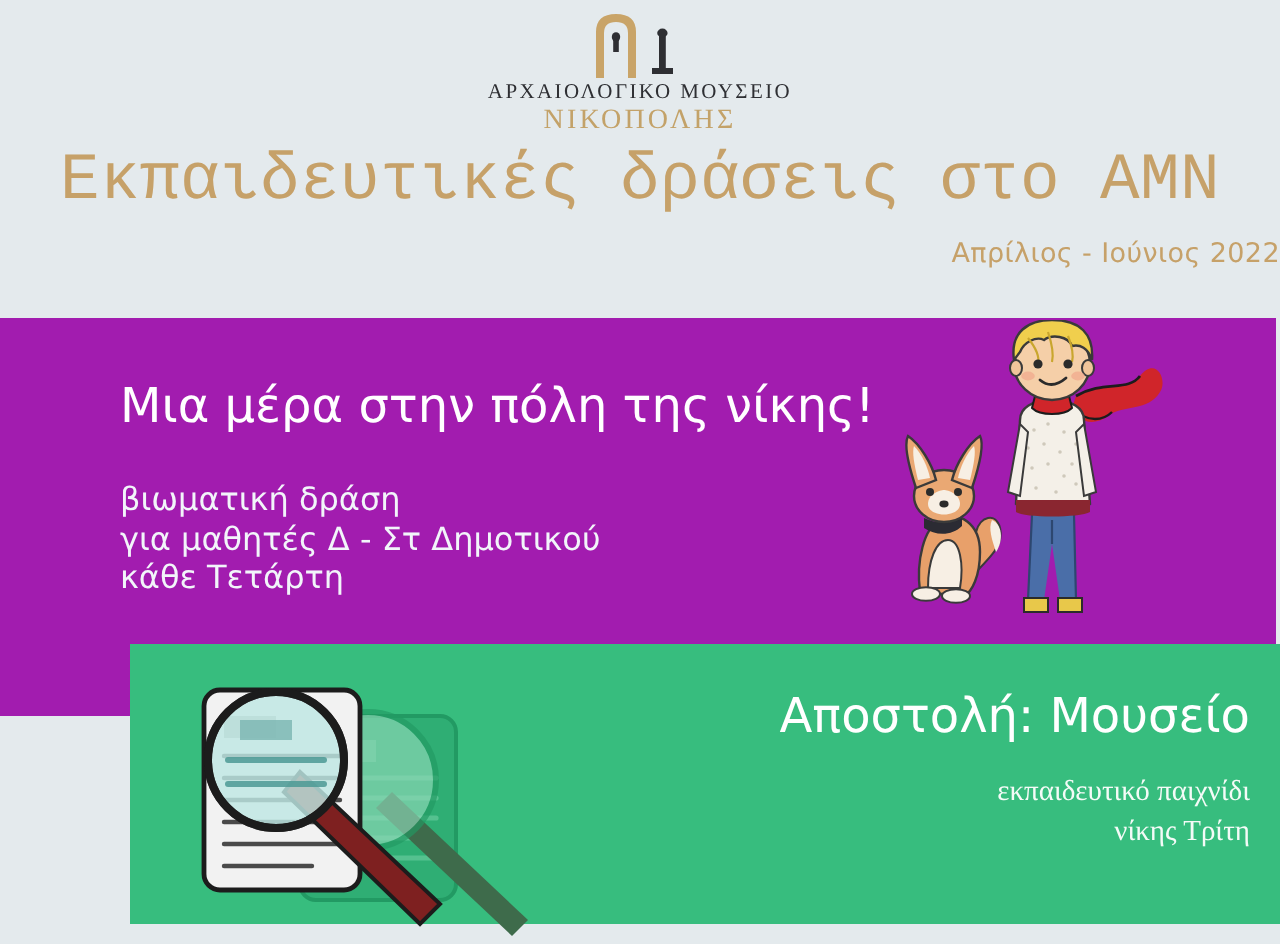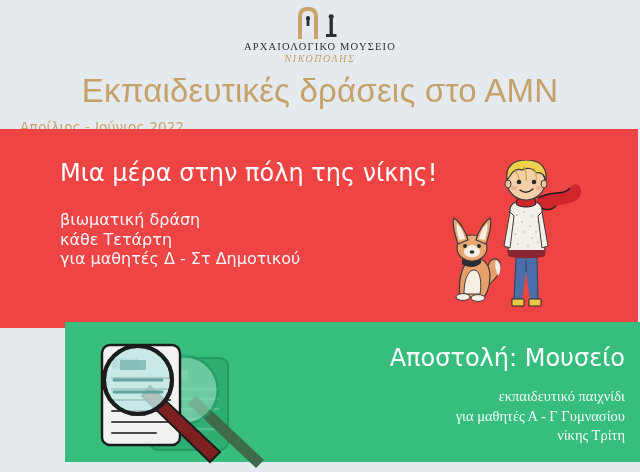--- a/index.html
+++ b/index.html
@@ -39,59 +39,58 @@
   }
   .logo-line1 {
     font-family: "Liberation Serif", "DejaVu Serif", serif;
     font-size: 10.5px;
     letter-spacing: 1.2px;
     color: #2e2f33;
     margin-top: 1px;
   }
   .logo-line2 {
     font-family: "Liberation Serif", "DejaVu Serif", serif;
-    font-size: 10px;
+    font-size: 14px;
     letter-spacing: 1.6px;
     color: #c3a269;
     margin-top: 1px;
-    font-style: italic;
   }
 
   
   .main-title {
     position: absolute;
     left: 0; top: 72px;
     width: 640px;
     text-align: center;
-    font-family: Liberation Sans, sans-serif;
+    font-family: Liberation Mono, monospace;
     font-size: 33px;
     font-weight: 400;
     color: #c6a169;
     letter-spacing: 0.2px;
     white-space: nowrap;
   }
   .subtitle {
     position: absolute;
     left: 0; top: 119px;
     width: 640px;
-    text-align: left;
+    text-align: right;
     font-family: "DejaVu Sans", sans-serif;
     font-size: 13.5px;
     color: #c6a169;
     letter-spacing: 0.2px;
     padding-left: 20px;
   }
 
   
   .band-blue {
     position: absolute;
-    left: 0; top: 129px;
+    left: 0; top: 159px;
     width: 638px;
     height: 199px;
-    background: #ef4444;
+    background: #a21caf;
   }
   .blue-title {
     position: absolute;
     left: 60px; top: 30px;
     font-size: 24px;
     color: #ffffff;
     white-space: nowrap;
     font-family: "DejaVu Sans", sans-serif;
   }
   .blue-sub {
@@ -168,30 +167,29 @@
     <div class="logo-line2">ΝΙΚΟΠΟΛΗΣ</div>
   </div>
 
   <div class="main-title">Εκπαιδευτικές δράσεις στο ΑΜΝ</div>
   <div class="subtitle">Απρίλιος - Ιούνιος 2022</div>
 
   <div class="band-blue">
     <div class="blue-title">Μια μέρα στην πόλη της νίκης!</div>
     <div class="blue-sub">
       <div>βιωματική δράση</div>
+      <div>για μαθητές Δ - Στ Δημοτικού</div>
       <div>κάθε Τετάρτη</div>
-      <div>για μαθητές Δ - Στ Δημοτικού</div>
     </div>
   </div>
 
   <div class="band-green">
     <div class="green-title">Αποστολή: Μουσείο</div>
     <div class="green-sub">
       <div>εκπαιδευτικό παιχνίδι</div>
-      <div>για μαθητές Α - Γ Γυμνασίου</div>
       <div>νίκης Τρίτη</div>
     </div>
   </div>
 
   <svg class="illus-boy" viewBox="0 0 130 165">
 
     <path d="M86 38 C100 30 112 36 118 28 C126 18 132 30 128 36
              C122 46 110 42 102 48 C94 54 86 50 84 44 Z" fill="#d0252a"></path>
     <path d="M86 38 C100 30 112 36 118 28" fill="none" stroke="#1c1c1c" stroke-width="1.4"></path>
     <path d="M84 44 C92 52 100 50 104 46" fill="none" stroke="#1c1c1c" stroke-width="1.2"></path>

